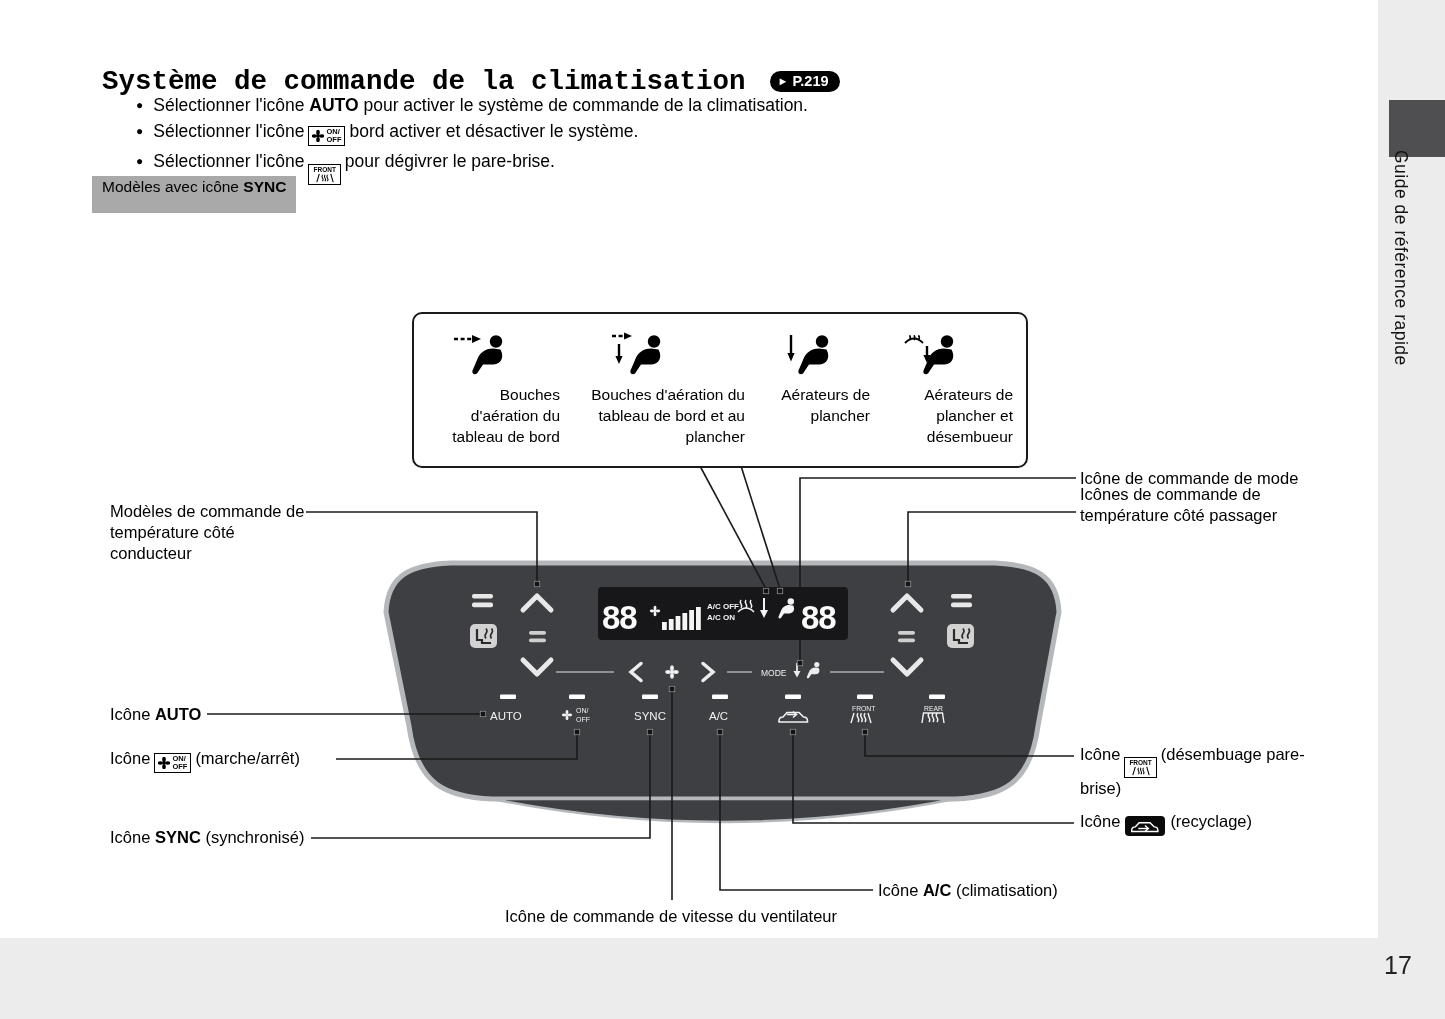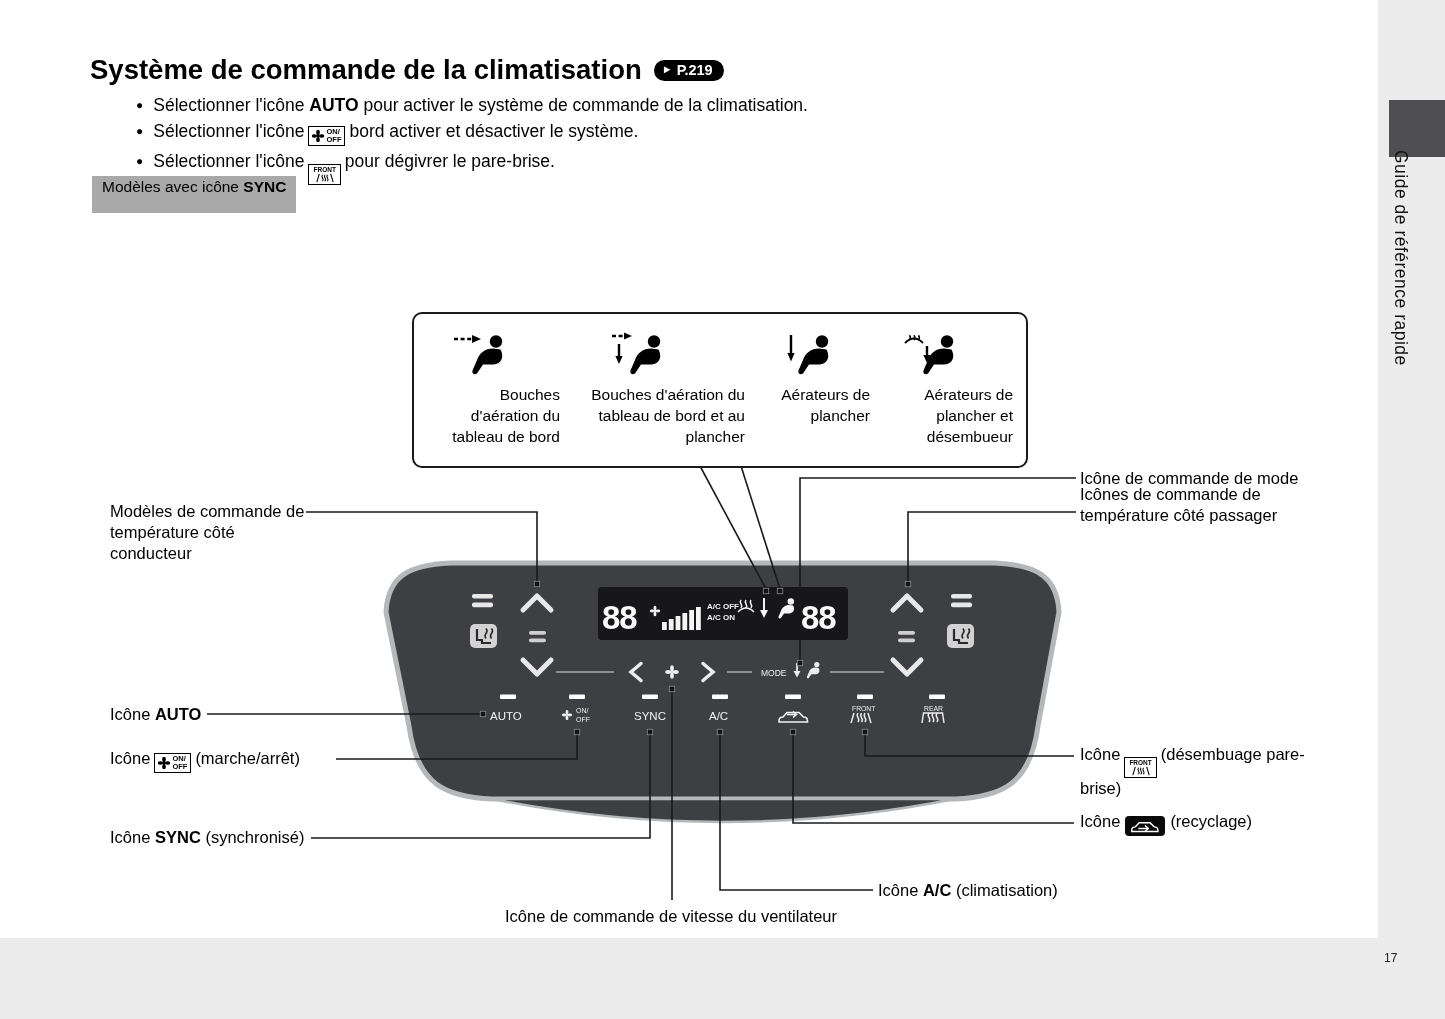--- a/index.html
+++ b/index.html
@@ -3,24 +3,24 @@
 <meta charset="utf-8">
 <style>
   html,body{margin:0;padding:0;background:#fff;}
   .page{position:relative;width:1445px;height:1019px;background:#fff;overflow:hidden;
         font-family:"Liberation Sans",sans-serif;color:#000;}
   .band-right{position:absolute;right:0;top:0;width:67px;height:100%;background:#ececec;}
   .band-bottom{position:absolute;left:0;top:938px;width:100%;height:81px;background:#ececec;}
   .side-tab{position:absolute;left:1389px;top:100px;width:56px;height:57px;background:#4f4f51;}
   .side-label{position:absolute;left:1390px;top:150px;writing-mode:vertical-rl;
               font-size:17.5px;letter-spacing:.5px;color:#111;}
-  .pagenum{position:absolute;left:1384px;top:951px;font-size:12px;color:#222;}
+  .pagenum{position:absolute;left:1384px;top:951px;font-size:25px;color:#222;}
 
   .title-row{position:absolute;left:90px;top:54px;display:flex;align-items:center;gap:12px;z-index:2;}
-  h1{font-size:27.5px;font-weight:bold;margin:0;}
+  h1{font-size:27.5px;font-weight:bold;margin:12px;font-family:Liberation Mono, monospace;}
   .pill{background:#000;color:#fff;border-radius:14px;padding:2px 11px 3px 8px;font-size:14.5px;
         font-weight:bold;display:inline-flex;align-items:center;gap:4px;}
   .pill .arrow{font-size:11px;line-height:1;}
 
   .bullets{position:absolute;left:92px;top:95px;font-size:17.5px;z-index:2;margin-left:44px;}
   .bullet{margin-bottom:5px;}
   .dot{font-size:12px;vertical-align:2px;margin-right:10px;}
 
   .icon-box{display:inline-flex;align-items:center;gap:2px;border:1.4px solid #000;
             padding:1px 3px;margin:0 4px;vertical-align:-5px;background:#fff;}

